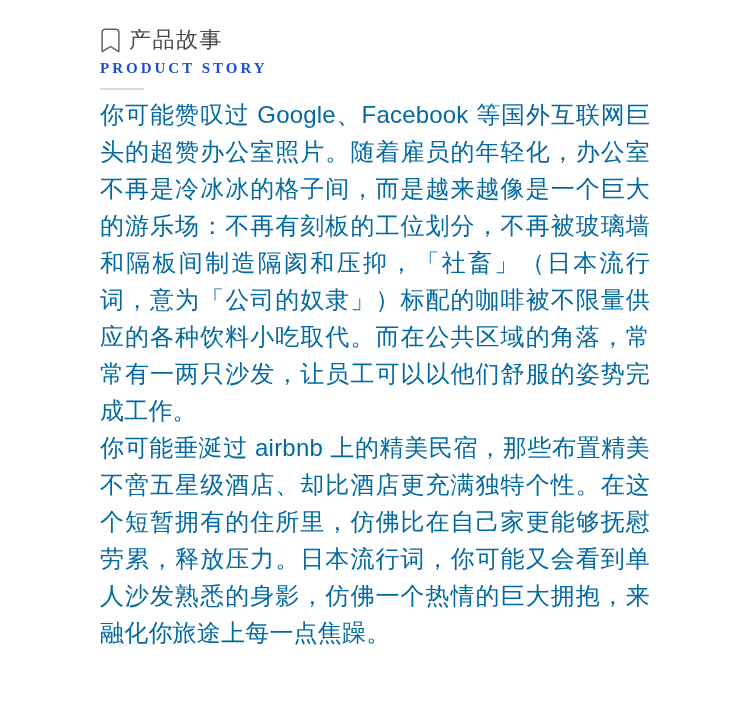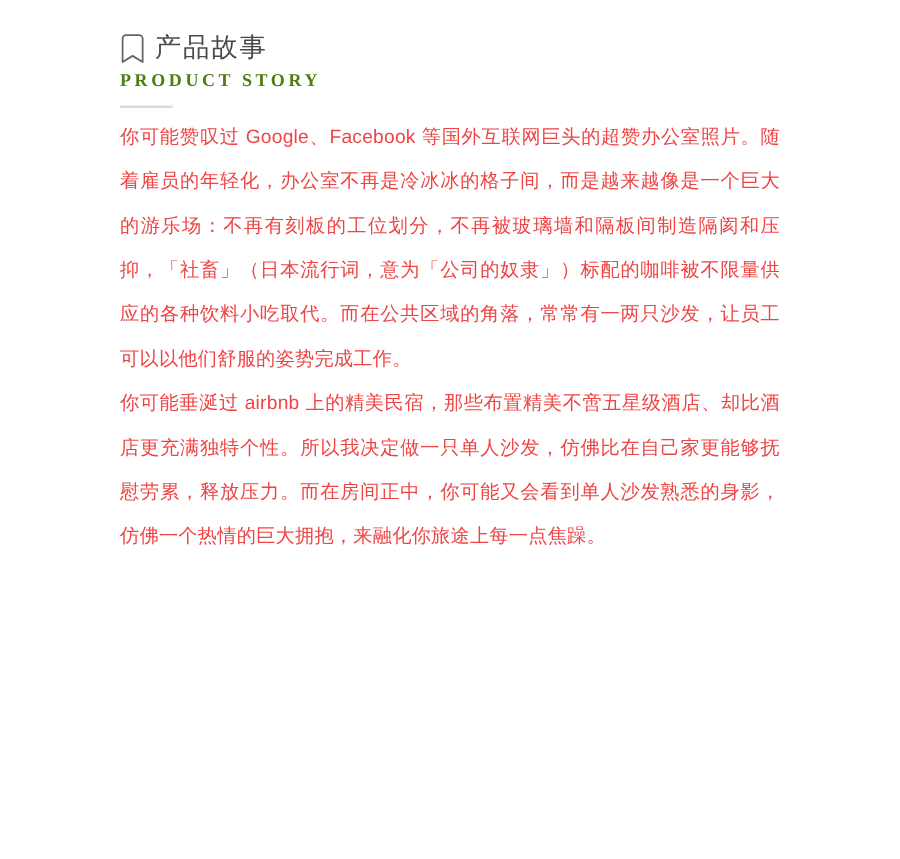--- a/index.html
+++ b/index.html
@@ -38,35 +38,35 @@
     color: #4a4a4a;
     letter-spacing: 1.5px;
     line-height: 26px;
   }
   .section-subtitle {
     margin-top: 7px;
     font-family: "Liberation Serif", "DejaVu Serif", serif;
     font-size: 15px;
     font-weight: 700;
     letter-spacing: 3px;
-    color: #4d7c0f;
+    color: #1d4ed8;
   }
   .header-divider {
     margin-top: 11px;
     width: 44px;
     height: 2px;
     background: #d9d9d9;
   }
   .story {
     margin-top: 6px;
   }
   .story p {
-    font-size: 16px;
+    font-size: 24px;
     line-height: 37px;
-    color: #ef4444;
+    color: #0369a1;
     text-align: justify;
     text-justify: inter-ideograph;
     letter-spacing: 0.2px;
   }
 </style>
 </head>
 <body>
 
 <div class="page">
   <div class="container">
@@ -75,16 +75,16 @@
         <svg width="19" height="25" viewBox="0 0 20 26" fill="none" xmlns="http://www.w3.org/2000/svg">
           <path d="M4.2 1.2 H15.8 A3 3 0 0 1 18.8 4.2 V24.8 L10 19.4 1.2 24.8 V4.2 A3 3 0 0 1 4.2 1.2 Z" stroke="#666666" stroke-width="1.6" stroke-linejoin="round" fill="none"></path>
         </svg>
       </span>
       <h2 class="section-title">产品故事</h2>
     </div>
     <div class="section-subtitle">PRODUCT STORY</div>
     <div class="header-divider"></div>
     <div class="story">
       <p>你可能赞叹过 Google、Facebook 等国外互联网巨头的超赞办公室照片。随着雇员的年轻化，办公室不再是冷冰冰的格子间，而是越来越像是一个巨大的游乐场：不再有刻板的工位划分，不再被玻璃墙和隔板间制造隔阂和压抑，「社畜」（日本流行词，意为「公司的奴隶」）标配的咖啡被不限量供应的各种饮料小吃取代。而在公共区域的角落，常常有一两只沙发，让员工可以以他们舒服的姿势完成工作。</p>
-      <p>你可能垂涎过 airbnb 上的精美民宿，那些布置精美不啻五星级酒店、却比酒店更充满独特个性。所以我决定做一只单人沙发，仿佛比在自己家更能够抚慰劳累，释放压力。而在房间正中，你可能又会看到单人沙发熟悉的身影，仿佛一个热情的巨大拥抱，来融化你旅途上每一点焦躁。</p>
+      <p>你可能垂涎过 airbnb 上的精美民宿，那些布置精美不啻五星级酒店、却比酒店更充满独特个性。在这个短暂拥有的住所里，仿佛比在自己家更能够抚慰劳累，释放压力。日本流行词，你可能又会看到单人沙发熟悉的身影，仿佛一个热情的巨大拥抱，来融化你旅途上每一点焦躁。</p>
     </div>
   </div>
 </div>
 
 </body></html>

